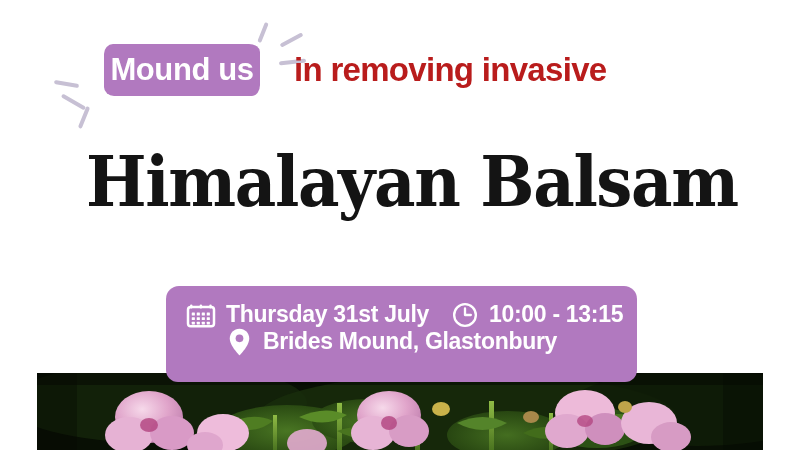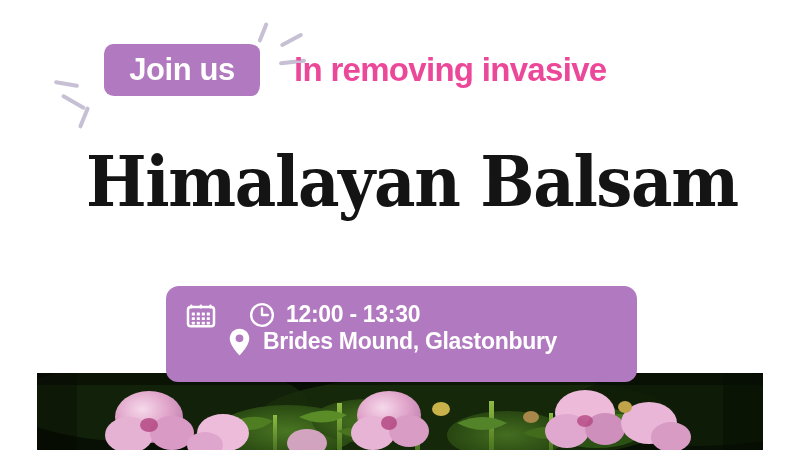--- a/index.html
+++ b/index.html
@@ -75,21 +75,21 @@
   .sp-bl2 { left: -44px; top: 56px;  width: 27px; height: 4px;  transform: rotate(30deg); }
   .sp-bl3 { left: -22px; top: 62px;  width: 4px;  height: 23px; transform: rotate(22deg); }
 
   .kicker-text {
     position: absolute;
     left: 294px;
     top: 0;
     height: 52px;
     display: flex;
     align-items: center;
-    color: #ec4899;
+    color: #b91c1c;
     font-family: "Liberation Sans", sans-serif;
     font-weight: bold;
     font-size: 33px;
     letter-spacing: -0.7px;
     white-space: nowrap;
   }
 
   
   .headline {
     position: absolute;
@@ -172,21 +172,21 @@
 
       <span class="sparkle sp-tr1"></span>
       <span class="sparkle sp-tr2"></span>
       <span class="sparkle sp-tr3"></span>
 
       <span class="sparkle sp-bl1"></span>
       <span class="sparkle sp-bl2"></span>
       <span class="sparkle sp-bl3"></span>
 
       <div class="badge">
-        <span class="badge-label">Join us</span>
+        <span class="badge-label">Mound us</span>
       </div>
     </div>
 
     <div class="kicker-text">in removing invasive</div>
   </div>
 
   <div class="headline">Himalayan Balsam</div>
 
   <div class="photo">
     <svg width="726" height="77" viewBox="0 0 726 77" xmlns="http://www.w3.org/2000/svg" aria-hidden="true">
@@ -296,33 +296,34 @@
             <rect x="4.6" y="17.3" width="2.5" height="2.3" rx="0.4"></rect>
             <rect x="8.6" y="17.3" width="2.5" height="2.3" rx="0.4"></rect>
             <rect x="12.6" y="17.3" width="2.5" height="2.3" rx="0.4"></rect>
             <rect x="16.6" y="17.3" width="2.5" height="2.3" rx="0.4"></rect>
           </g>
         </svg>
       </span>
 
       <span class="gap-sm"></span>
 
+      <span class="info-text">Thursday 31st July</span>
 
       <span class="gap-lg"></span>
 
       <span class="icon">
         <svg width="28" height="28" viewBox="0 0 24 24" xmlns="http://www.w3.org/2000/svg" aria-hidden="true">
           <circle cx="12" cy="12" r="9.3" fill="none" stroke="#ffffff" stroke-width="2"></circle>
           <path d="M12 6.4 V12 H17" fill="none" stroke="#ffffff" stroke-width="2" stroke-linecap="round" stroke-linejoin="round"></path>
         </svg>
       </span>
 
       <span class="gap-sm"></span>
 
-      <span class="info-text">12:00 - 13:30</span>
+      <span class="info-text">10:00 - 13:15</span>
     </div>
 
     <div class="info-row row-2">
 
       <span class="icon">
         <svg width="27" height="30" viewBox="0 0 24 28" xmlns="http://www.w3.org/2000/svg" aria-hidden="true">
           <path d="M12 1.6 C6.9 1.6 2.9 5.6 2.9 10.7 C2.9 17.6 12 26.4 12 26.4
                    C12 26.4 21.1 17.6 21.1 10.7 C21.1 5.6 17.1 1.6 12 1.6 Z" fill="#ffffff"></path>
           <circle cx="12" cy="10.6" r="3.6" fill="#b179bf"></circle>
         </svg>

